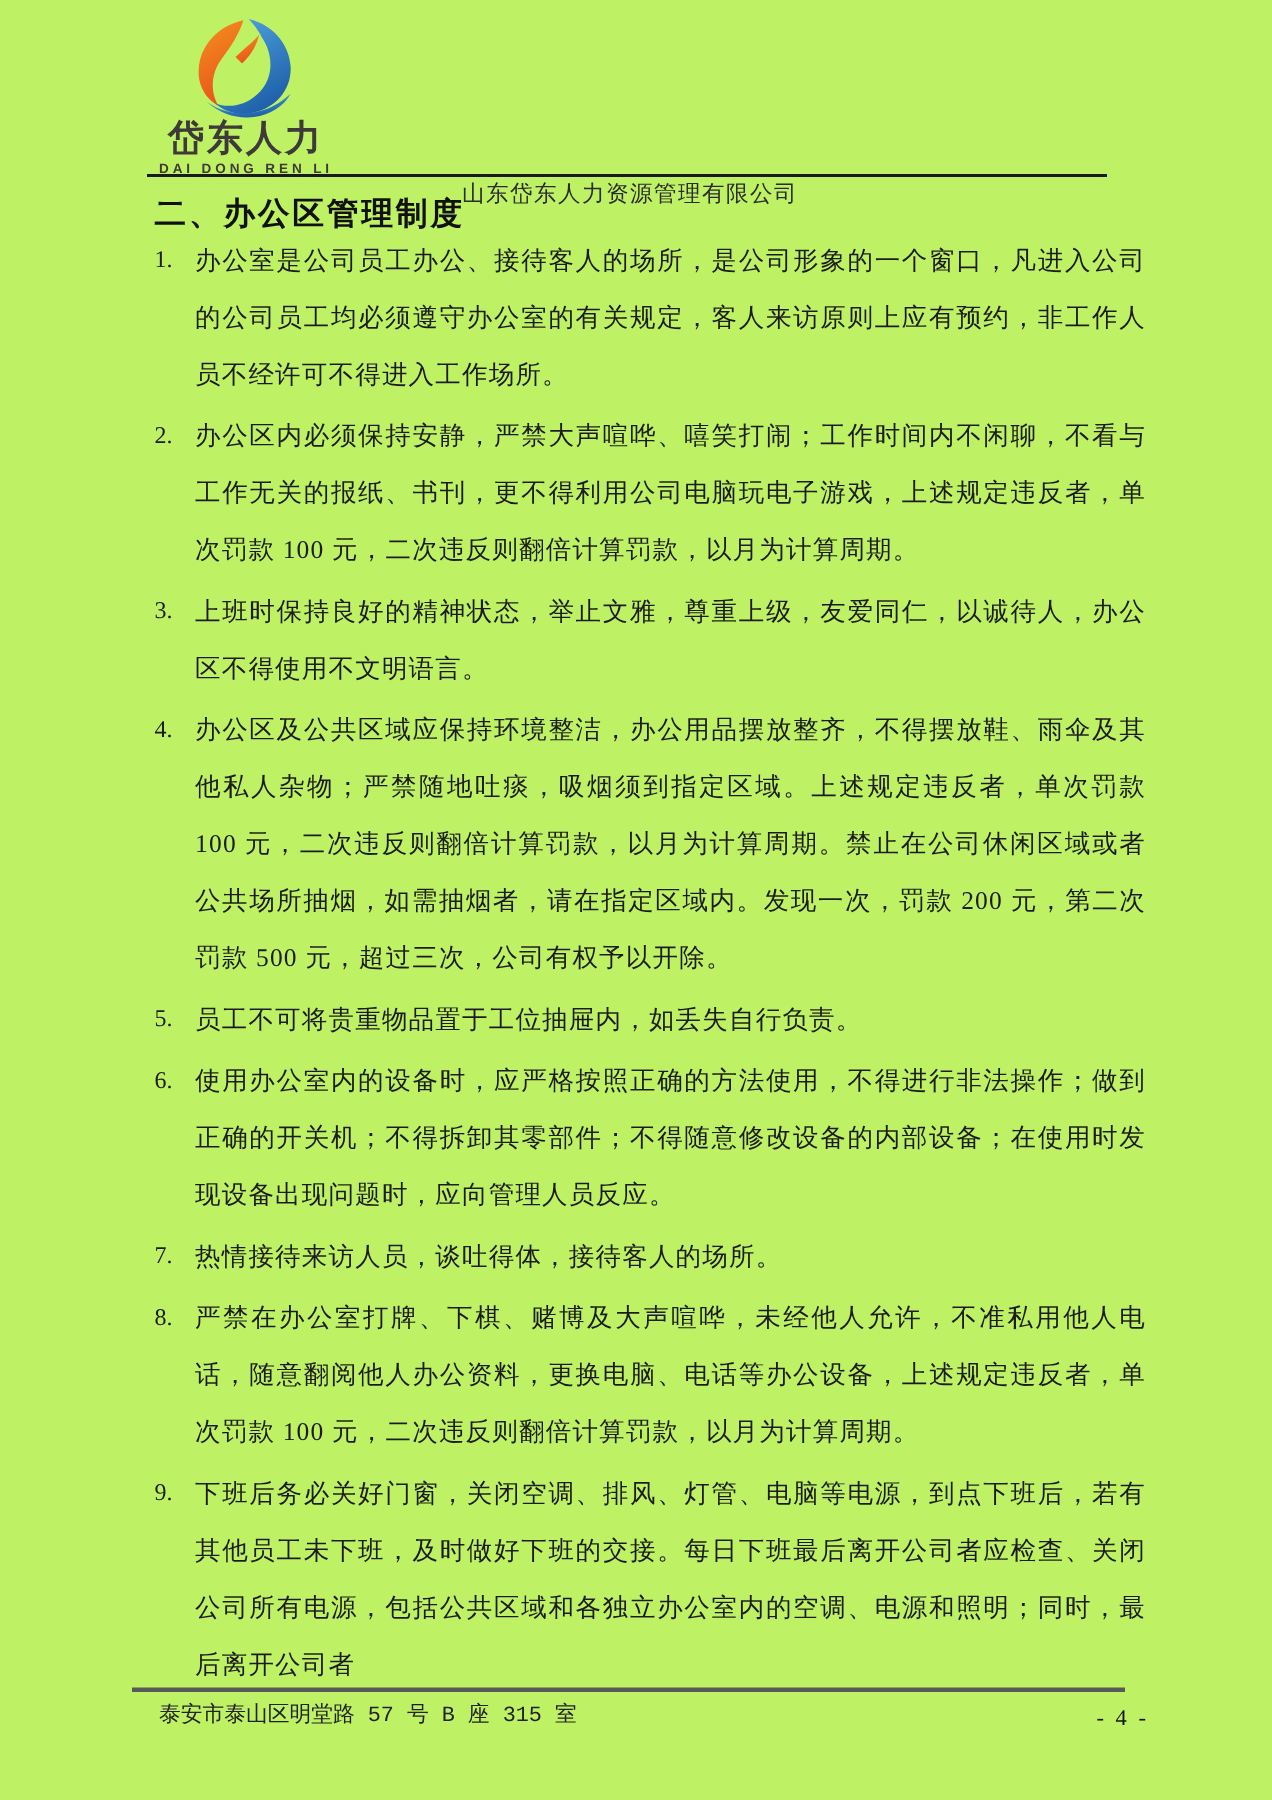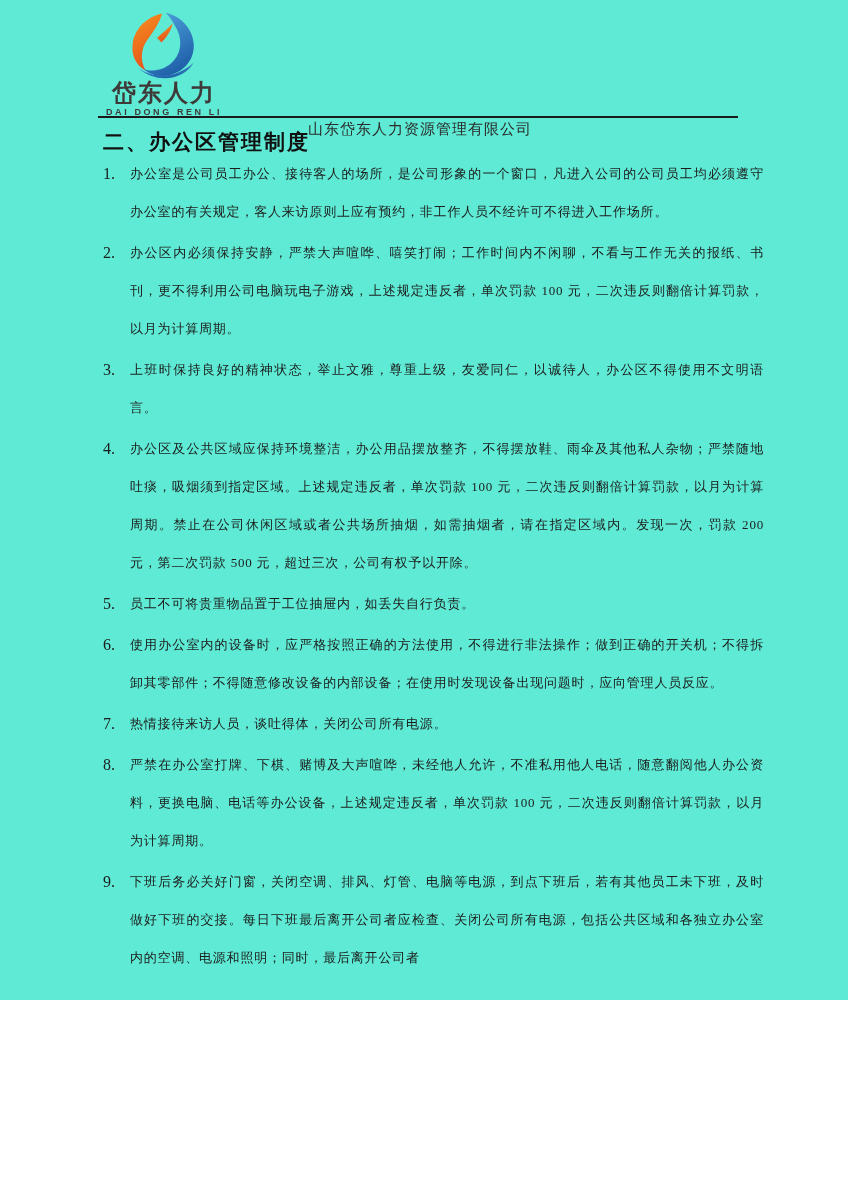--- a/index.html
+++ b/index.html
@@ -1,18 +1,18 @@
 <!DOCTYPE html>
 <html><head>
 <meta charset="utf-8">
 <style>
   * { margin:0; padding:0; box-sizing:border-box; }
   html,body { background:#ffffff; }
   .page {
-    position:relative; width:848px; height:1000px; background:#5eead4;
+    position:relative; width:848px; height:1200px; background:#bef264;
     overflow:hidden; color:#1c1c1c;
     font-family:"Liberation Serif","DejaVu Serif",serif;
   }
 
   
   .logo-block { position:absolute; left:104px; top:10px; width:120px; text-align:center; }
   .logo-block svg { display:block; margin:0 auto; }
   .logo-cn {
     font-family:"Liberation Sans","DejaVu Sans",sans-serif;
     font-weight:bold; font-size:24px; letter-spacing:2px;
@@ -37,21 +37,21 @@
     position:absolute; left:103px; top:128px;
     font-size:21px; font-weight:bold; letter-spacing:2px; color:#111;
     white-space:nowrap;
   }
   .policy-list { position:absolute; left:103px; top:155px; width:661px; }
   .policy-item { display:flex; margin-bottom:3px; }
   .item-num {
     flex:0 0 27px; width:27px; font-size:16px; line-height:38px; color:#1c1c1c;
   }
   .item-text {
-    flex:1; font-size:13px; line-height:38px; letter-spacing:0.8px;
+    flex:1; font-size:17px; line-height:38px; letter-spacing:0.8px;
     text-align:justify; text-align-last:left; color:#1c1c1c;
   }
 
   
   .footer-rule {
     position:absolute; left:88px; top:1125px; width:662px; height:0;
     border-top:3px solid #595959;
   }
   .footer-address { position:absolute; left:106px; top:1133px; font-size:14.5px; color:#222;font-family:Liberation Mono, monospace; }
   .footer-hotline { position:absolute; left:483px; top:1133px; font-size:14.5px; color:#222; }
@@ -108,21 +108,21 @@
     <div class="policy-item">
       <span class="item-num">5.</span>
       <div class="item-text">员工不可将贵重物品置于工位抽屉内，如丢失自行负责。</div>
     </div>
     <div class="policy-item">
       <span class="item-num">6.</span>
       <div class="item-text">使用办公室内的设备时，应严格按照正确的方法使用，不得进行非法操作；做到正确的开关机；不得拆卸其零部件；不得随意修改设备的内部设备；在使用时发现设备出现问题时，应向管理人员反应。</div>
     </div>
     <div class="policy-item">
       <span class="item-num">7.</span>
-      <div class="item-text">热情接待来访人员，谈吐得体，关闭公司所有电源。</div>
+      <div class="item-text">热情接待来访人员，谈吐得体，接待客人的场所。</div>
     </div>
     <div class="policy-item">
       <span class="item-num">8.</span>
       <div class="item-text">严禁在办公室打牌、下棋、赌博及大声喧哗，未经他人允许，不准私用他人电话，随意翻阅他人办公资料，更换电脑、电话等办公设备，上述规定违反者，单次罚款 100 元，二次违反则翻倍计算罚款，以月为计算周期。</div>
     </div>
     <div class="policy-item">
       <span class="item-num">9.</span>
       <div class="item-text">下班后务必关好门窗，关闭空调、排风、灯管、电脑等电源，到点下班后，若有其他员工未下班，及时做好下班的交接。每日下班最后离开公司者应检查、关闭公司所有电源，包括公共区域和各独立办公室内的空调、电源和照明；同时，最后离开公司者</div>
     </div>
   </div>

